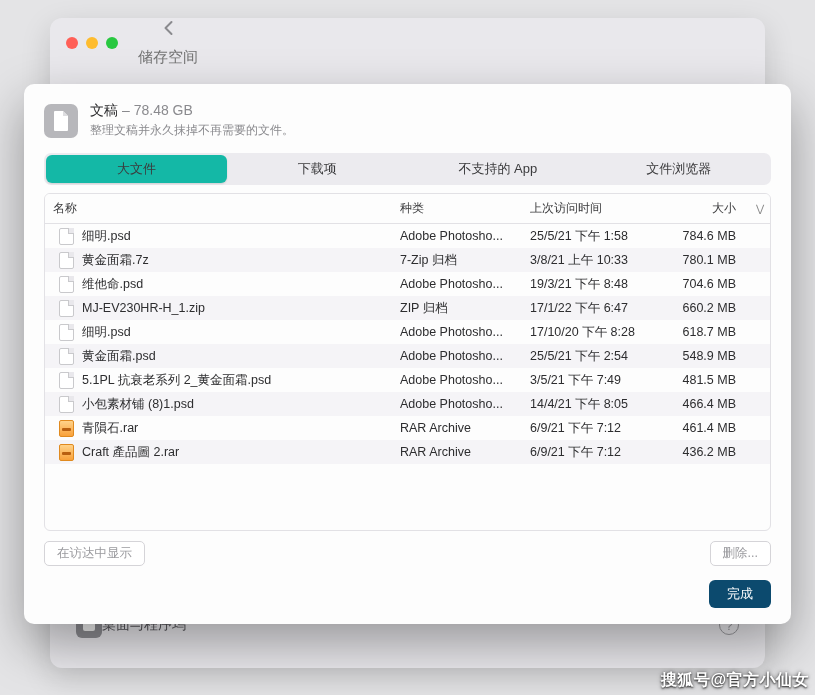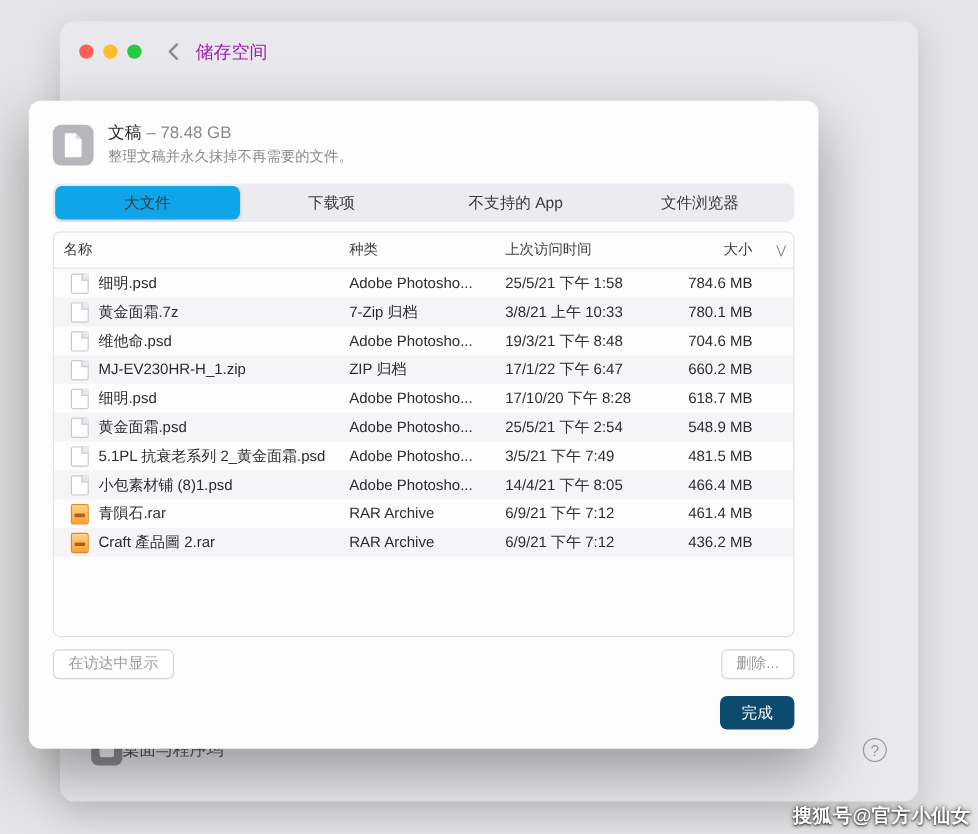--- a/index.html
+++ b/index.html
@@ -8,46 +8,46 @@
   
   .backwin {
     position: absolute; left: 50px; top: 18px; width: 715px; height: 650px;
     background: #e9e8ec; border-radius: 12px; box-shadow: 0 10px 30px rgba(0,0,0,0.15);
     overflow: hidden;
   }
   .backwin-titlebar { height: 50px; display:flex; align-items:center; padding: 0 16px; }
   .traffic { display:flex; gap:8px; margin-right: 20px; }
   .dot { width:12px; height:12px; border-radius:50%; }
   .dot.red{background:#ff5f57;} .dot.yellow{background:#febc2e;} .dot.green{background:#28c840;}
-  .back-nav { display:flex; align-items:center; gap:12px; color:#a21caf; font-size:15px; }
+  .back-nav { display:flex; align-items:center; gap:12px; color:#737373; font-size:15px;flex-direction:column; }
   .back-chevron svg { display:block; }
   .backwin-bottom { position:absolute; left:0; right:0; bottom:0; padding: 0 20px 20px 20px; }
   .bw-row { display:flex; align-items:center; gap:0; padding:10px 6px; color:#555459; font-size:14px; }
   .bw-row.partial { opacity: 0.65; }
   .bw-icon { width:26px; height:26px; border-radius:6px; background:#8e8e93; display:flex; align-items:center; justify-content:center; }
   .bw-icon svg { display:block; }
   .help-circ { margin-left:auto; width:20px; height:20px; border-radius:50%; border:1.5px solid #9a9a9e; color:#9a9a9e; display:flex; align-items:center; justify-content:center; font-size:13px; }
 
   
   .modal {
-    position:absolute; left:24px; top:84px; width:658px; height:540px;
+    position:absolute; left:24px; top:84px; width:767px; height:540px;
     background:#fdfdfd; border-radius:10px; box-shadow: 0 20px 50px rgba(0,0,0,0.35);
     display:flex; flex-direction:column; padding: 18px 20px 16px 20px;
   }
   .mod-header { display:flex; align-items:flex-start; gap:12px; margin-bottom:14px; }
   .doc-iconwrap { width:34px; height:34px; border-radius:7px; background:#b7b7bb; display:flex; align-items:center; justify-content:center; margin-top:2px;}
   .mod-titlewrap { display:flex; flex-direction:column; }
   .mod-titleline { display:flex; align-items:baseline; gap:4px; font-size:14px; }
   .mod-title { color:#2b2b2d; }
   .mod-size { color:#8a8a8e; }
   .mod-sub { color:#8a8a8e; font-size:12px; margin-top:2px; }
 
   .seg { display:flex; background:#ecebef; border-radius:7px; padding:2px; width:100%; margin-bottom:8px; }
   .seg-item { flex:1; text-align:center; font-size:13px; padding:5px 0; color:#3b3b3d; border-radius:6px; cursor:pointer; }
-  .seg-item.active { background:#0ea5e9; box-shadow: 0 1px 2px rgba(0,0,0,0.12); font-family: Liberation Serif, serif; }
+  .seg-item.active { background:#14b8a6; box-shadow: 0 1px 2px rgba(0,0,0,0.12); font-family: Liberation Serif, serif; }
 
   .table { flex:1; border:1px solid #e2e1e5; border-radius:6px; overflow:hidden; display:flex; flex-direction:column; min-height:0; }
   .thead { display:flex; align-items:center; background:#fdfdfd; border-bottom:1px solid #e2e1e5; font-size:12px; color:#3b3b3d; }
   .th, .td { padding:6px 8px; }
   .col-name { flex:1 1 auto; min-width:0; }
   .col-kind { width:130px; }
   .col-date { width:140px; }
   .col-size { width:88px; text-align:right; padding-right:14px; }
   .col-sort { width:20px; color:#888; font-size:10px; display:flex; align-items:center; justify-content:center;}
   .tbody { overflow-y:auto; flex:1; }

